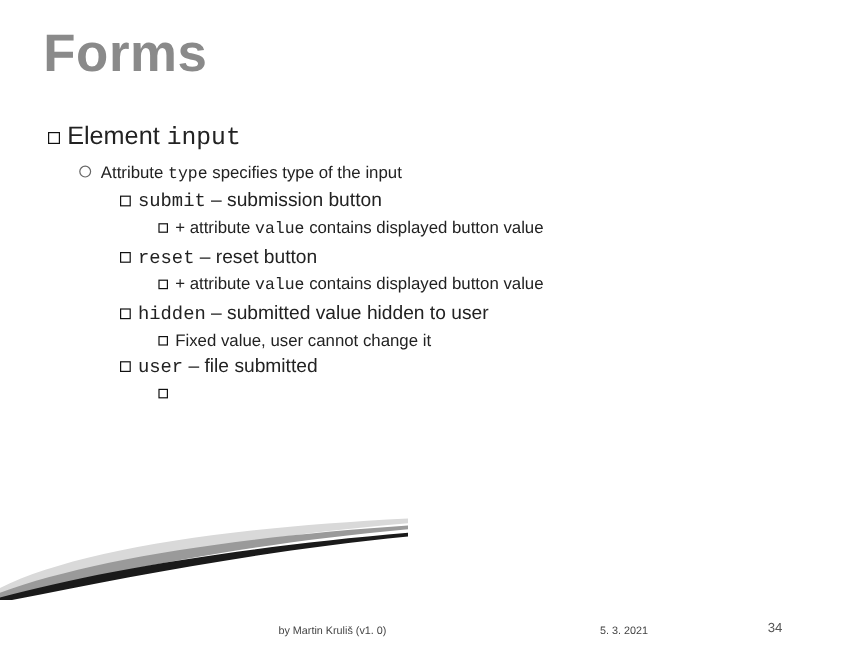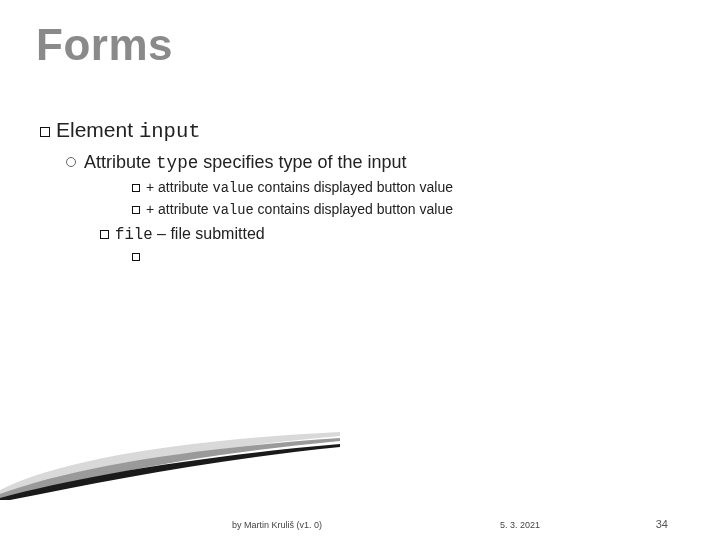--- a/index.html
+++ b/index.html
@@ -28,29 +28,28 @@
     color: #8a8a8a;
     letter-spacing: 0.5px;
   }
   .content {
     position: absolute;
     left: 40px;
     top: 100px;
     right: 44px;
     font-size: 17px;
     line-height: 1.35;
-    margin-top: 16px;
   }
   .l1 {
     margin: 0 0 4px 0;
     font-size: 21px;
   }
   .l2 {
     margin: 2px 0 2px 26px;
-    font-size: 18px;
+    font-size: 14px;
   }
   .l3 {
     margin: 1px 0 1px 60px;
     font-size: 16px;
   }
   .l4 {
     margin: 0 0 2px 92px;
     font-size: 14px;
   }
   .sq {
@@ -109,21 +108,21 @@
     text-align: left;
     width: 180px;
   }
   .footer-date {
     position: absolute;
     right: 132px;
     bottom: 0;
   }
   .footer-num {
     position: absolute;
-    right: 4px;
+    right: 20px;
     bottom: 0;
     font-size: 11px;
     color: #555;
   }
 </style>
 </head>
 <body>
 
 <div class="slide">
 
@@ -132,31 +131,43 @@
   <div class="content">
 
     <div class="l1">
       <span class="sq"></span><span>Element </span><span class="mono">input</span>
     </div>
 
     <div class="l2">
       <span class="ring"></span><span>Attribute </span><span class="mono">type</span><span> specifies type of the input</span>
     </div>
 
+    <div class="l3">
+      <span class="sq sq-sm"></span><span class="mono">submit</span><span> – submission button</span>
+    </div>
     <div class="l4">
       <span class="sq sq-xs"></span><span>+ attribute </span><span class="mono">value</span><span> contains displayed button value</span>
     </div>
 
+    <div class="l3">
+      <span class="sq sq-sm"></span><span class="mono">reset</span><span> – reset button</span>
+    </div>
     <div class="l4">
       <span class="sq sq-xs"></span><span>+ attribute </span><span class="mono">value</span><span> contains displayed button value</span>
     </div>
 
+    <div class="l3">
+      <span class="sq sq-sm"></span><span class="mono">hidden</span><span> – submitted value hidden to user</span>
+    </div>
+    <div class="l4">
+      <span class="sq sq-xs"></span><span>Fixed value, user cannot change it</span>
+    </div>
 
     <div class="l3">
-      <span class="sq sq-sm"></span><span class="mono">file</span><span> – file submitted</span>
+      <span class="sq sq-sm"></span><span class="mono">user</span><span> – file submitted</span>
     </div>
     <div class="l4" style="max-width:520px;">
       <span class="sq sq-xs"></span>
     </div>
 
   </div>
 
   <svg class="swoosh" viewBox="0 0 340 70" preserveAspectRatio="none">
     <path d="M0,60 C60,30 180,10 340,2 L340,6 C200,18 80,40 0,68 Z" fill="#d9d9d9"></path>
     <path d="M0,64 C70,38 190,18 340,8 L340,11 C200,24 90,46 0,70 Z" fill="#9a9a9a"></path>

